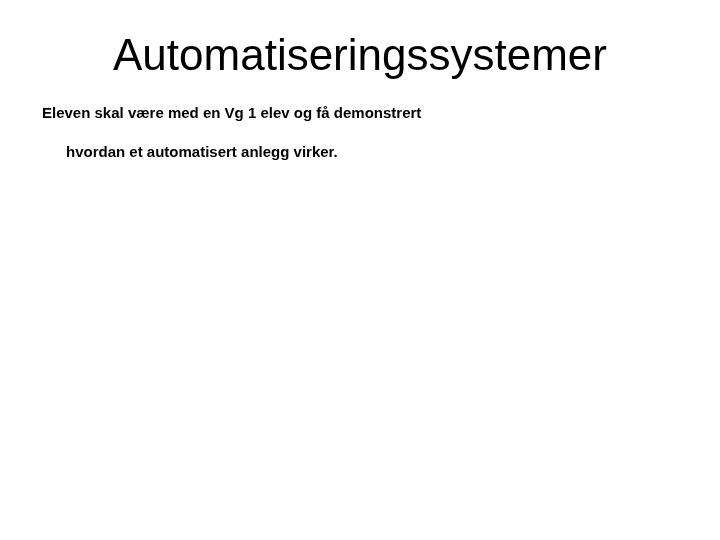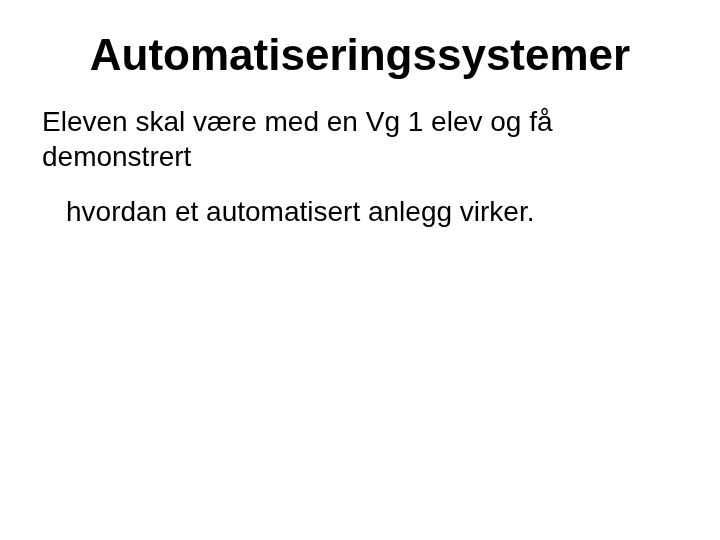--- a/index.html
+++ b/index.html
@@ -15,29 +15,29 @@
       color: #000000;
       overflow: hidden;
     }
     .slide {
       width: 100%;
       height: 100%;
       padding: 20px 42px 0 42px;
     }
     .title {
       font-size: 44px;
-      font-weight: 700;
+      font-weight: 400;
       text-align: center;
       margin-top: 10px;
       margin-bottom: 24px;
       letter-spacing: 0px;
     }
     .body-text {
-      font-size: 28px;
-      font-weight: 400;
+      font-size: 15px;
+      font-weight: 700;
       line-height: 1.25;
       padding-left: 0px;
       text-indent: 0;
     }
     .body-text .line2 {
       display: block;
       padding-left: 24px;
       margin-top: 20px;
     }
   </style>

